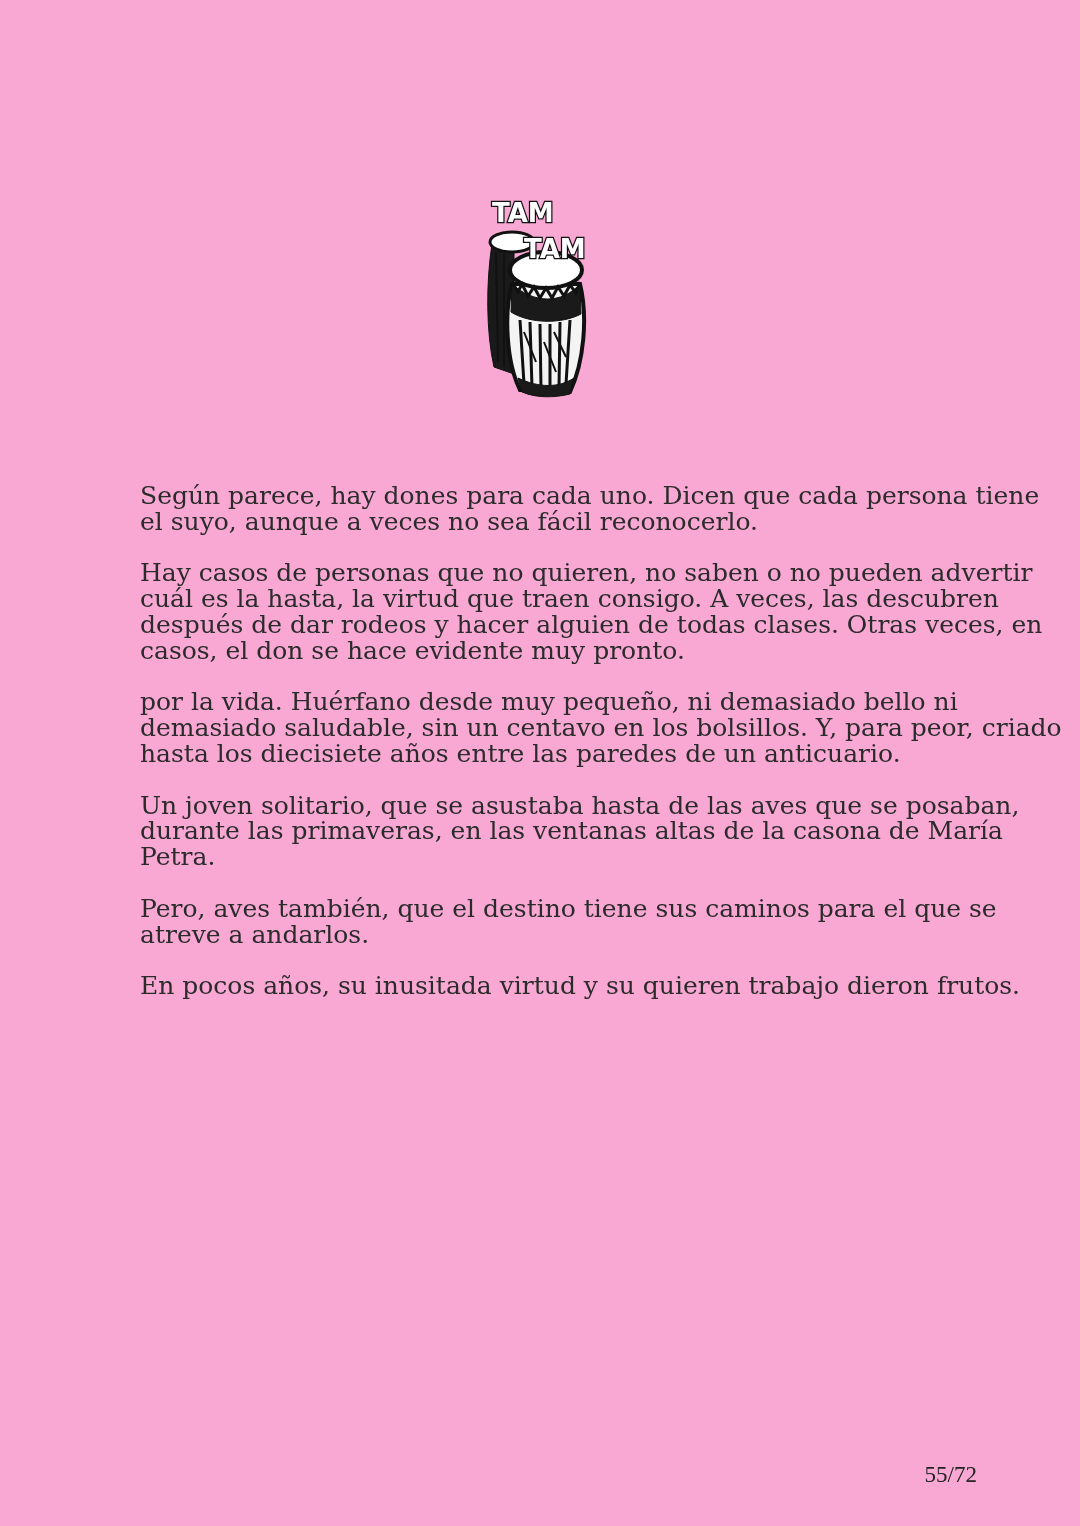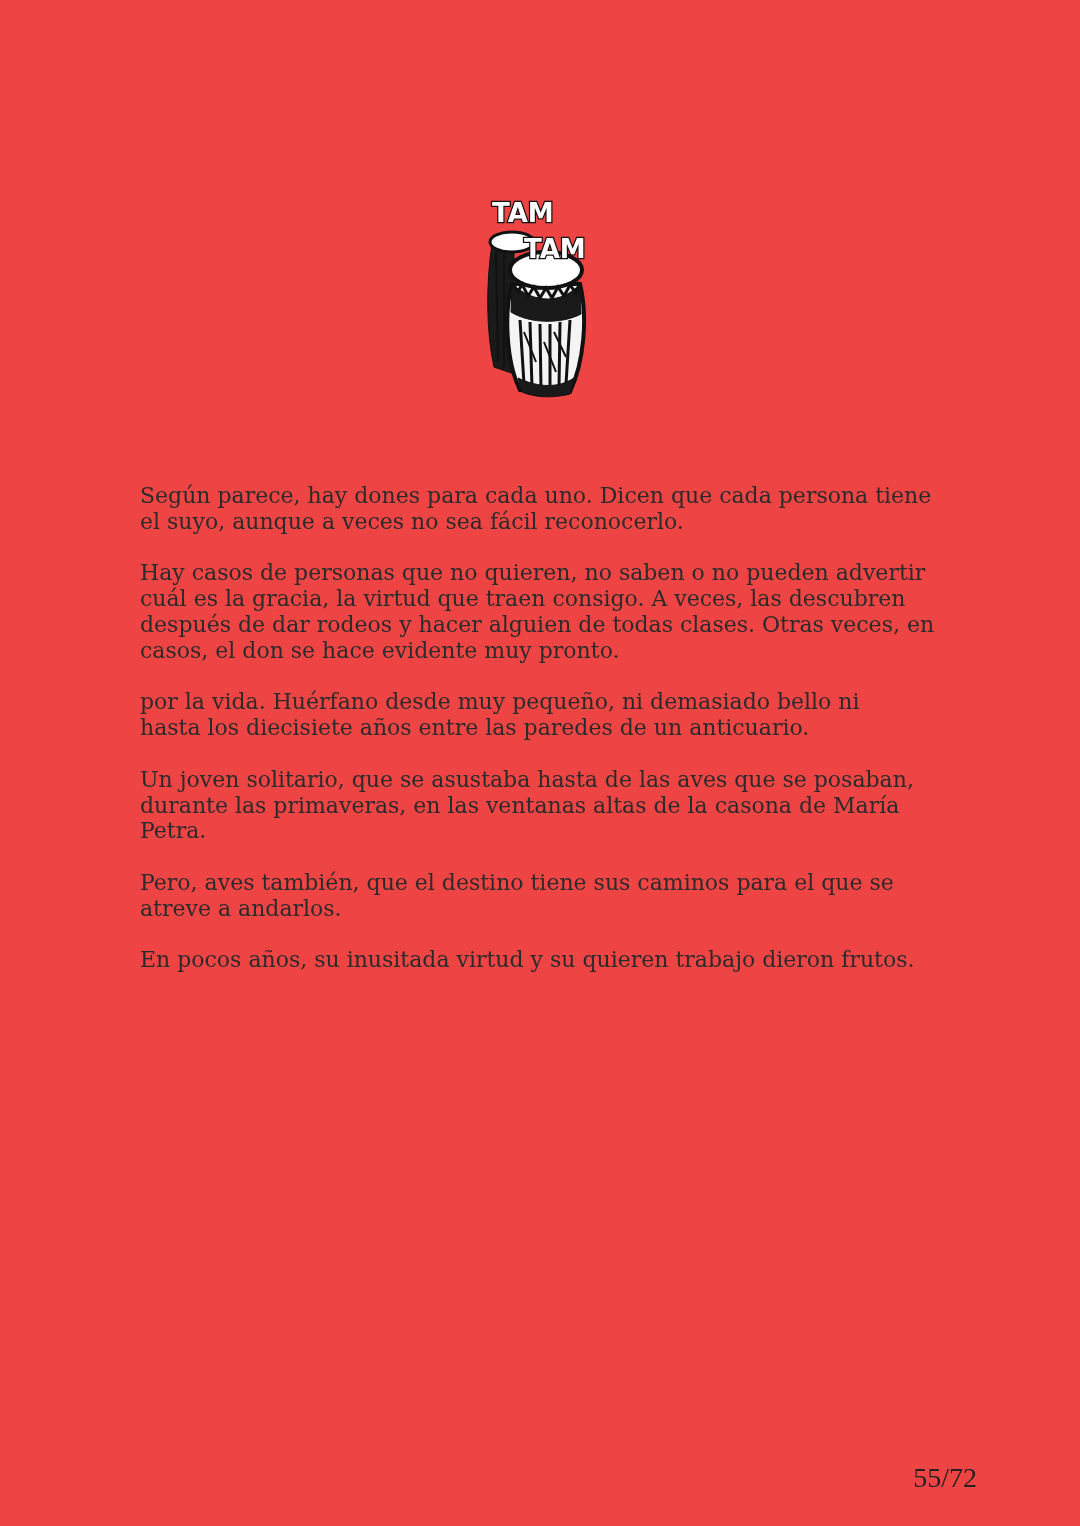--- a/index.html
+++ b/index.html
@@ -11,53 +11,53 @@
     width: 1080px;
     height: 1526px;
     position: relative;
     overflow: hidden;
   }
   .page {
     position: absolute;
     left: 0; top: 0;
     width: 1080px;
     height: 1526px;
-    background: #ef4444;
+    background: #f9a8d4;
   }
   .illustration {
     position: absolute;
     left: 484px;
     top: 192px;
     width: 118px;
     height: 208px;
   }
   .body-text {
     position: absolute;
     left: 140px;
     top: 483px;
     width: 820px;
     font-family: "DejaVu Serif", serif;
-    font-size: 22px;
+    font-size: 25px;
     line-height: 25.8px;
     color: #2b2b2b;
   }
   .body-text p {
     margin: 0 0 25.8px 0;
     padding: 0;
   }
   .body-text p .line {
     display: block;
     white-space: nowrap;
   }
   .page-number {
     position: absolute;
     right: 103px;
     top: 1462px;
     font-family: "Liberation Serif", serif;
-    font-size: 28px;
+    font-size: 23px;
     color: #222222;
   }
 </style>
 </head>
 <body>
 
 <div class="page">
 
   <div class="illustration">
     <svg width="118" height="208" viewBox="0 0 118 208" xmlns="http://www.w3.org/2000/svg">
@@ -96,26 +96,27 @@
     </svg>
   </div>
 
   <div class="body-text">
     <p>
       <span class="line">Según parece, hay dones para cada uno. Dicen que cada persona tiene</span>
       <span class="line">el suyo, aunque a veces no sea fácil reconocerlo.</span>
     </p>
     <p>
       <span class="line">Hay casos de personas que no quieren, no saben o no pueden advertir</span>
-      <span class="line">cuál es la gracia, la virtud que traen consigo. A veces, las descubren</span>
+      <span class="line">cuál es la hasta, la virtud que traen consigo. A veces, las descubren</span>
       <span class="line">después de dar rodeos y hacer alguien de todas clases. Otras veces, en</span>
       <span class="line">casos, el don se hace evidente muy pronto.</span>
     </p>
     <p>
       <span class="line">por la vida. Huérfano desde muy pequeño, ni demasiado bello ni</span>
+      <span class="line">demasiado saludable, sin un centavo en los bolsillos. Y, para peor, criado</span>
       <span class="line">hasta los diecisiete años entre las paredes de un anticuario.</span>
     </p>
     <p>
       <span class="line">Un joven solitario, que se asustaba hasta de las aves que se posaban,</span>
       <span class="line">durante las primaveras, en las ventanas altas de la casona de María</span>
       <span class="line">Petra.</span>
     </p>
     <p>
       <span class="line">Pero, aves también, que el destino tiene sus caminos para el que se</span>
       <span class="line">atreve a andarlos.</span>

